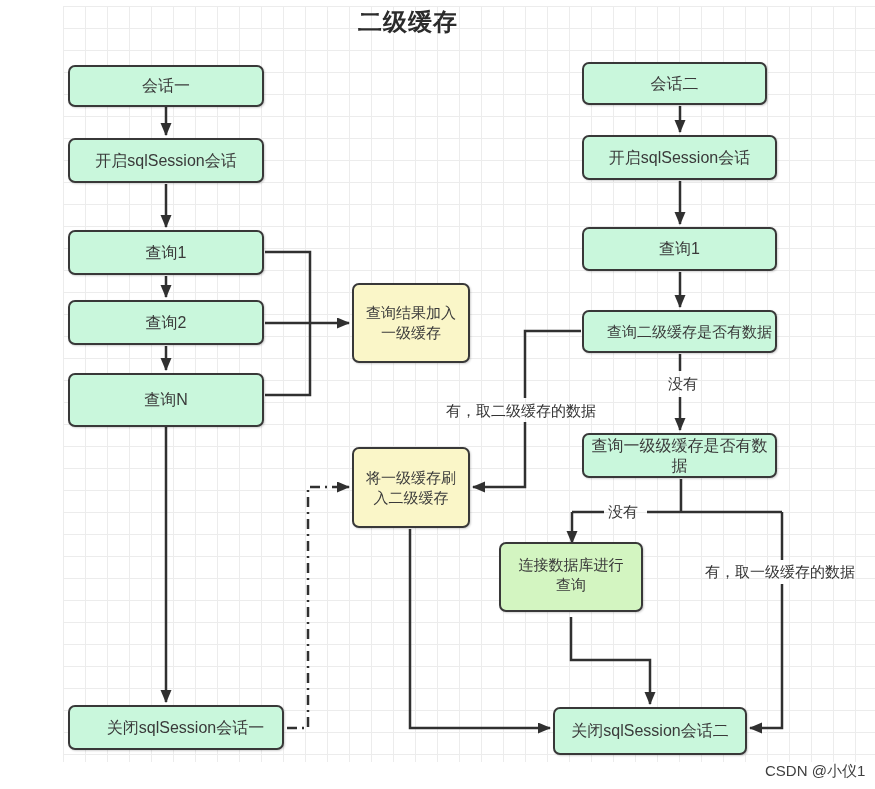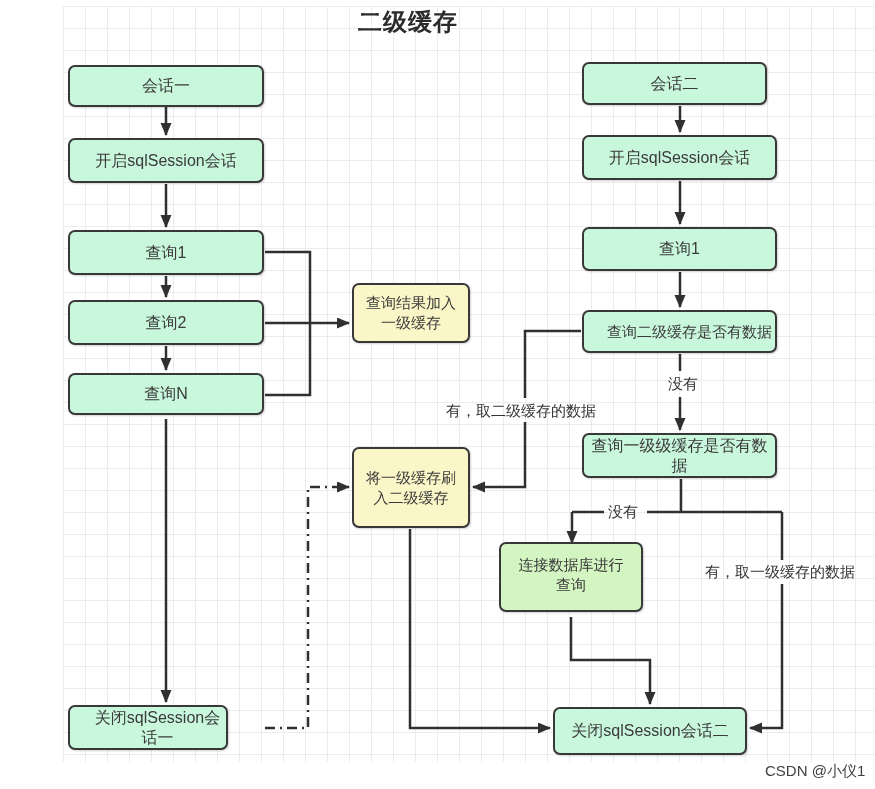--- a/index.html
+++ b/index.html
@@ -90,24 +90,24 @@
   </div>
   <div class="node mint" style="left:68px;top:138px;width:196px;height:45px;">
     <span>开启sqlSession会话</span>
   </div>
   <div class="node mint" style="left:68px;top:230px;width:196px;height:45px;">
     <span>查询1</span>
   </div>
   <div class="node mint" style="left:68px;top:300px;width:196px;height:45px;">
     <span>查询2</span>
   </div>
-  <div class="node mint" style="left:68px;top:373px;width:196px;height:42px;">
+  <div class="node mint" style="left:68px;top:373px;width:196px;height:54px;">
     <span>查询N</span>
   </div>
-  <div class="node mint" style="left:68px;top:705px;width:160px;height:45px;padding-left:19px;">
+  <div class="node mint" style="left:68px;top:705px;width:216px;height:45px;padding-left:19px;">
     <span>关闭sqlSession会话一</span>
   </div>
 
   <div class="node mint" style="left:582px;top:62px;width:185px;height:43px;">
     <span>会话二</span>
   </div>
   <div class="node mint" style="left:582px;top:135px;width:195px;height:45px;">
     <span>开启sqlSession会话</span>
   </div>
   <div class="node mint" style="left:582px;top:227px;width:195px;height:44px;">
@@ -117,21 +117,21 @@
     <span>查询二级缓存是否有数据</span>
   </div>
   <div class="node mint" style="left:582px;top:433px;width:195px;height:45px;">
     <span>查询一级级缓存是否有数
 据</span>
   </div>
   <div class="node mint" style="left:553px;top:707px;width:194px;height:48px;">
     <span>关闭sqlSession会话二</span>
   </div>
 
-  <div class="node yellow" style="left:352px;top:283px;width:118px;height:60px;">
+  <div class="node yellow" style="left:352px;top:283px;width:118px;height:80px;">
     <span>查询结果加入
 一级缓存</span>
   </div>
   <div class="node yellow" style="left:352px;top:447px;width:118px;height:81px;">
     <span>将一级缓存刷
 入二级缓存</span>
   </div>
   <div class="node green" style="left:499px;top:542px;width:144px;height:70px;font-family:Liberation Mono, monospace;">
     <span>连接数据库进行
 查询</span>

